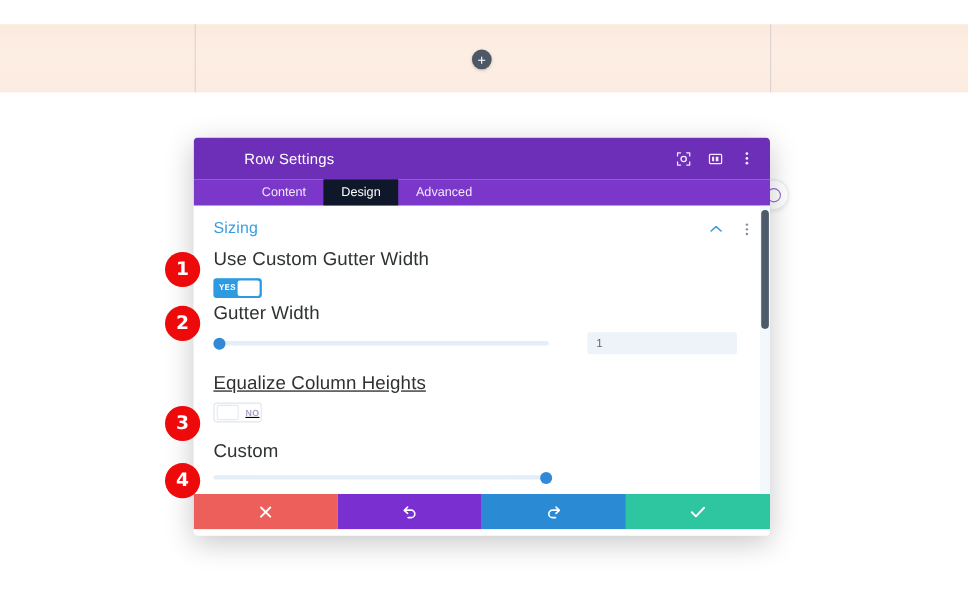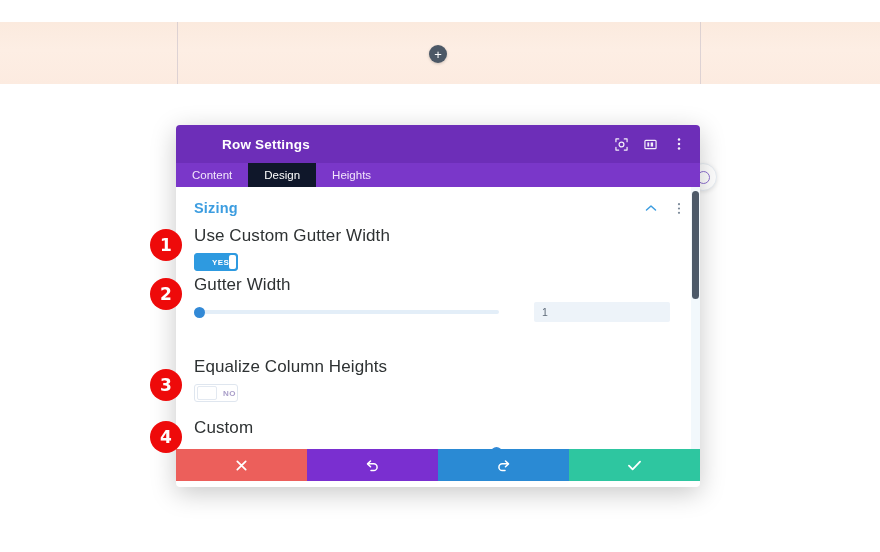--- a/index.html
+++ b/index.html
@@ -33,45 +33,45 @@
   
   .modal{
     position:absolute;left:176px;top:125px;width:524px;height:362px;
     background:#ffffff;border-radius:4px;overflow:hidden;
     box-shadow:0 6px 26px rgba(0,0,0,.22);
   }
   .modal-header{
     height:38px;background:#6d2eb8;display:flex;align-items:center;
     padding:0 14px 0 18px;box-sizing:border-box;
   }
-  .modal-title{color:#ffffff;font-size:13.5px;font-weight:bold;letter-spacing:.2px;flex:1;padding-left:28px;}
+  .modal-title{color:#ffffff;font-size:13.5px;font-weight:normal;letter-spacing:.2px;flex:1;padding-left:28px;}
   .hdr-icons{display:flex;align-items:center;gap:15px;}
   .hdr-ico{width:14px;height:14px;display:flex;align-items:center;justify-content:center;cursor:pointer;opacity:.92;}
   .hdr-ico svg{display:block;}
   
-  .tabbar{height:24px;background:#7a37c9;display:flex;align-items:stretch;}
+  .tabbar{height:24px;background:#7a37c9;display:flex;align-items:stretch;padding-left:46px;}
   .tab{
     display:flex;align-items:center;justify-content:center;color:#f2e6fb;
     font-size:11.5px;padding:0 16px;cursor:pointer;box-sizing:border-box;
   }
   .tab.active{background:#0f172a;color:#ffffff;}
   
   .modal-body{position:relative;height:262px;background:#ffffff;overflow:hidden;}
   .scroll-track{position:absolute;right:0;top:0;width:9px;height:262px;background:#f2f8fc;}
   .scroll-thumb{position:absolute;right:1px;top:4px;width:7px;height:108px;border-radius:4px;background:#4d5a69;cursor:pointer;}
-  .section-head{display:flex;align-items:center;padding:13px 0 0 18px;font-weight:bold;}
+  .section-head{display:flex;align-items:center;padding:13px 0 0 18px;}
   .section-title{color:#3c9de0;font-size:14.5px;flex:1;letter-spacing:.2px;}
   .sec-ico{width:14px;height:14px;margin-right:14px;display:flex;align-items:center;justify-content:center;cursor:pointer;}
   .fields{padding:10px 0 0 18px;}
   .field{margin-bottom:4px;}
   .field-label{font-size:17px;color:#2e3233;margin-bottom:7px;letter-spacing:.1px;}
   .row{display:flex;align-items:center;}
   
   .toggle{width:44px;height:18px;border-radius:3px;display:flex;align-items:center;box-sizing:border-box;cursor:pointer;}
-  .toggle.on{background:#2e9ae0;border:1px solid #2e9ae0;justify-content:space-between;padding-left:17px;}
+  .toggle.on{background:#2e9ae0;border:1px solid #2e9ae0;justify-content:space-between;padding-left:4px;font-family:Liberation Mono, monospace;}
   .toggle.on .tlabel{font-size:8px;font-weight:bold;color:#ffffff;letter-spacing:.4px;}
   .toggle.on .knob{width:20px;height:14px;background:#ffffff;border-radius:2px;margin-right:1px;}
   .toggle.off{background:#ffffff;border:1px solid #dfe6ef;justify-content:center;}
   .toggle.off .knob{width:20px;height:14px;background:#ffffff;border:1px solid #e3e9f1;border-radius:2px;box-sizing:border-box;margin:0 1px;}
   .toggle.off .tlabel{font-size:8px;font-weight:bold;color:#a99ec9;letter-spacing:.4px;margin-left:5px;}
   
   .slider-wrap{position:relative;width:305px;height:14px;display:flex;align-items:center;}
   .slider-track{position:absolute;left:0;right:0;height:4px;background:#e3eef8;border-radius:2px;}
   .slider-handle{position:absolute;width:11px;height:11px;border-radius:50%;background:#3289d6;cursor:pointer;}
   .num-input{
@@ -134,21 +134,21 @@
           <circle cx="2" cy="7" r="1.25" fill="#ffffff"></circle>
           <circle cx="2" cy="11.4" r="1.25" fill="#ffffff"></circle>
         </svg>
       </span>
     </div>
   </div>
 
   <div class="tabbar">
     <div class="tab">Content</div>
     <div class="tab active">Design</div>
-    <div class="tab">Heights</div>
+    <div class="tab">Advanced</div>
   </div>
 
   <div class="modal-body">
 
     <div class="scroll-track">
       <div class="scroll-thumb"></div>
     </div>
 
     <div class="section-head">
       <div class="section-title">Sizing</div>
@@ -182,21 +182,21 @@
         <div class="field-label">Gutter Width</div>
         <div class="row">
           <div class="slider-wrap">
             <div class="slider-track"></div>
             <div class="slider-handle" style="left:0px;"></div>
           </div>
           <input class="num-input" type="text" readonly="" value="1" style="">
         </div>
       </div>
 
-      <div class="field" style="margin-top:35px;">
+      <div class="field" style="margin-top:17px;text-decoration:underline;">
         <div class="field-label">Equalize Column Heights</div>
         <div class="row">
           <div class="toggle off">
             <span class="knob"></span>
             <span class="tlabel">NO</span>
           </div>
         </div>
       </div>
 
       <div class="field" style="margin-top:16px;">

